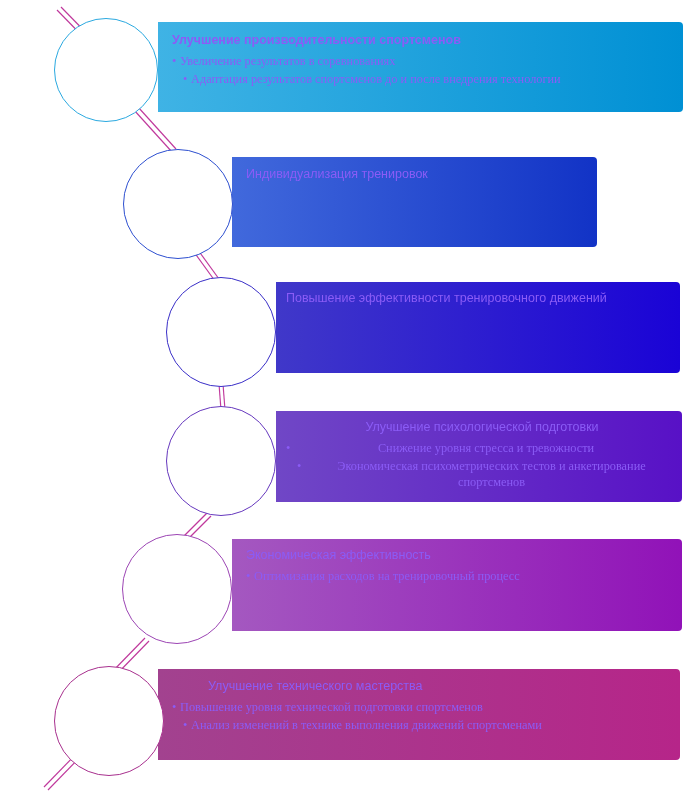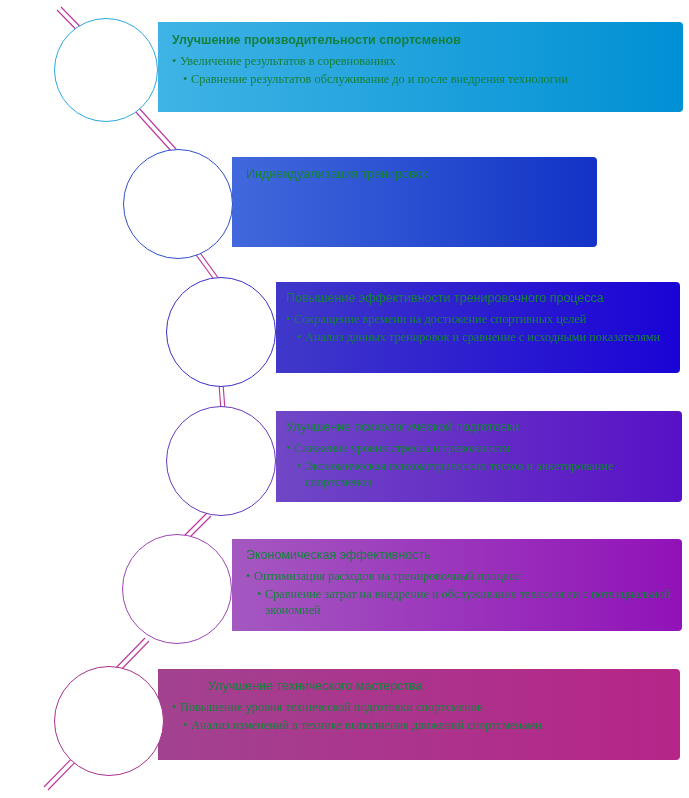--- a/index.html
+++ b/index.html
@@ -48,21 +48,21 @@
     overflow: hidden;
     z-index: 2;
   }
   .band-inner {
     position: absolute;
     left: 0; top: 0; right: 0; bottom: 0;
   }
 
   .band-text {
     position: absolute;
-    color: #15803d;
+    color: #8b5cf6;
     z-index: 4;
   }
   .band-title {
     font-size: 12.5px;
     line-height: 17px;
     margin: 0 0 4px 0;
     white-space: nowrap;
   }
   .band-title.bold { font-weight: bold; }
   .bullets {
@@ -109,21 +109,21 @@
               border:1.4px solid #2D4FD0; }
 
   
   #band-3   { left:276px; top:282px; width:404px; height:91px; }
   #text-3   { left:10px;  top:8px;   width:390px; }
   #circle-3 { left:166px; top:277px; width:110px; height:110px;
               border:1.4px solid #3A2FC8; }
 
   
   #band-4   { left:276px; top:411px; width:406px; height:91px; }
-  #text-4   { left:10px;  top:8px;   width:392px; }
+  #text-4   { left:10px;  top:8px;   width:392px;text-align:center; }
   #circle-4 { left:166px; top:406px; width:110px; height:110px;
               border:1.4px solid #6638BE; }
 
   
   #band-5   { left:232px; top:539px; width:450px; height:92px; }
   #text-5   { left:14px;  top:8px;   width:430px; }
   #circle-5 { left:122px; top:534px; width:110px; height:110px;
               border:1.4px solid #9C45B4; }
 
   
@@ -163,46 +163,42 @@
     </g>
   </svg>
 
   <div class="row">
     <div class="band" id="band-1">
       <div class="band-inner" style="background: linear-gradient(to right, rgb(63, 179, 229) 0%, rgb(0, 144, 212) 100%);"></div>
       <div class="band-text" id="text-1">
         <p class="band-title bold" style="font-weight: bold;">Улучшение производительности спортсменов</p>
         <ul class="bullets">
           <li>Увеличение результатов в соревнованиях</li>
-          <li class="indent">Сравнение результатов обслуживание до и после внедрения технологии</li>
+          <li class="indent">Адаптация результатов спортсменов до и после внедрения технологии</li>
         </ul>
       </div>
     </div>
     <div class="circle" id="circle-1" style="border-color: rgb(43, 169, 224);"></div>
   </div>
 
   <div class="row">
     <div class="band" id="band-2">
       <div class="band-inner" style="background: linear-gradient(to right, rgb(65, 105, 220) 0%, rgb(18, 51, 198) 100%);"></div>
       <div class="band-text" id="text-2">
         <p class="band-title" style="font-weight: normal;">Индивидуализация тренировок</p>
       </div>
     </div>
     <div class="circle" id="circle-2" style="border-color: rgb(45, 79, 208);"></div>
   </div>
 
   <div class="row">
     <div class="band" id="band-3">
       <div class="band-inner" style="background: linear-gradient(to right, rgb(64, 56, 201) 0%, rgb(26, 3, 214) 100%);"></div>
       <div class="band-text" id="text-3">
-        <p class="band-title" style="font-weight: normal;">Повышение эффективности тренировочного процесса</p>
-        <ul class="bullets">
-          <li>Сокращение времени на достижение спортивных целей</li>
-          <li class="indent">Анализ данных тренировок и сравнение с исходными показателями</li>
-        </ul>
+        <p class="band-title" style="font-weight: normal;">Повышение эффективности тренировочного движений</p>
       </div>
     </div>
     <div class="circle" id="circle-3" style="border-color: rgb(58, 47, 200);"></div>
   </div>
 
   <div class="row">
     <div class="band" id="band-4">
       <div class="band-inner" style="background: linear-gradient(to right, rgb(112, 71, 198) 0%, rgb(88, 17, 198) 100%);"></div>
       <div class="band-text" id="text-4">
         <p class="band-title" style="font-weight: normal;">Улучшение психологической подготовки</p>
@@ -215,21 +211,20 @@
     <div class="circle" id="circle-4" style="border-color: rgb(102, 56, 190);"></div>
   </div>
 
   <div class="row">
     <div class="band" id="band-5">
       <div class="band-inner" style="background: linear-gradient(to right, rgb(164, 88, 192) 0%, rgb(145, 18, 184) 100%);"></div>
       <div class="band-text" id="text-5">
         <p class="band-title" style="font-weight: normal;">Экономическая эффективность</p>
         <ul class="bullets">
           <li>Оптимизация расходов на тренировочный процесс</li>
-          <li class="indent">Сравнение затрат на внедрение и обслуживание технологии с потенциальной экономией</li>
         </ul>
       </div>
     </div>
     <div class="circle" id="circle-5" style="border-color: rgb(156, 69, 180);"></div>
   </div>
 
   <div class="row">
     <div class="band" id="band-6">
       <div class="band-inner" style="background: linear-gradient(to right, rgb(162, 66, 143) 0%, rgb(182, 37, 137) 100%);"></div>
       <div class="band-text" id="text-6">

